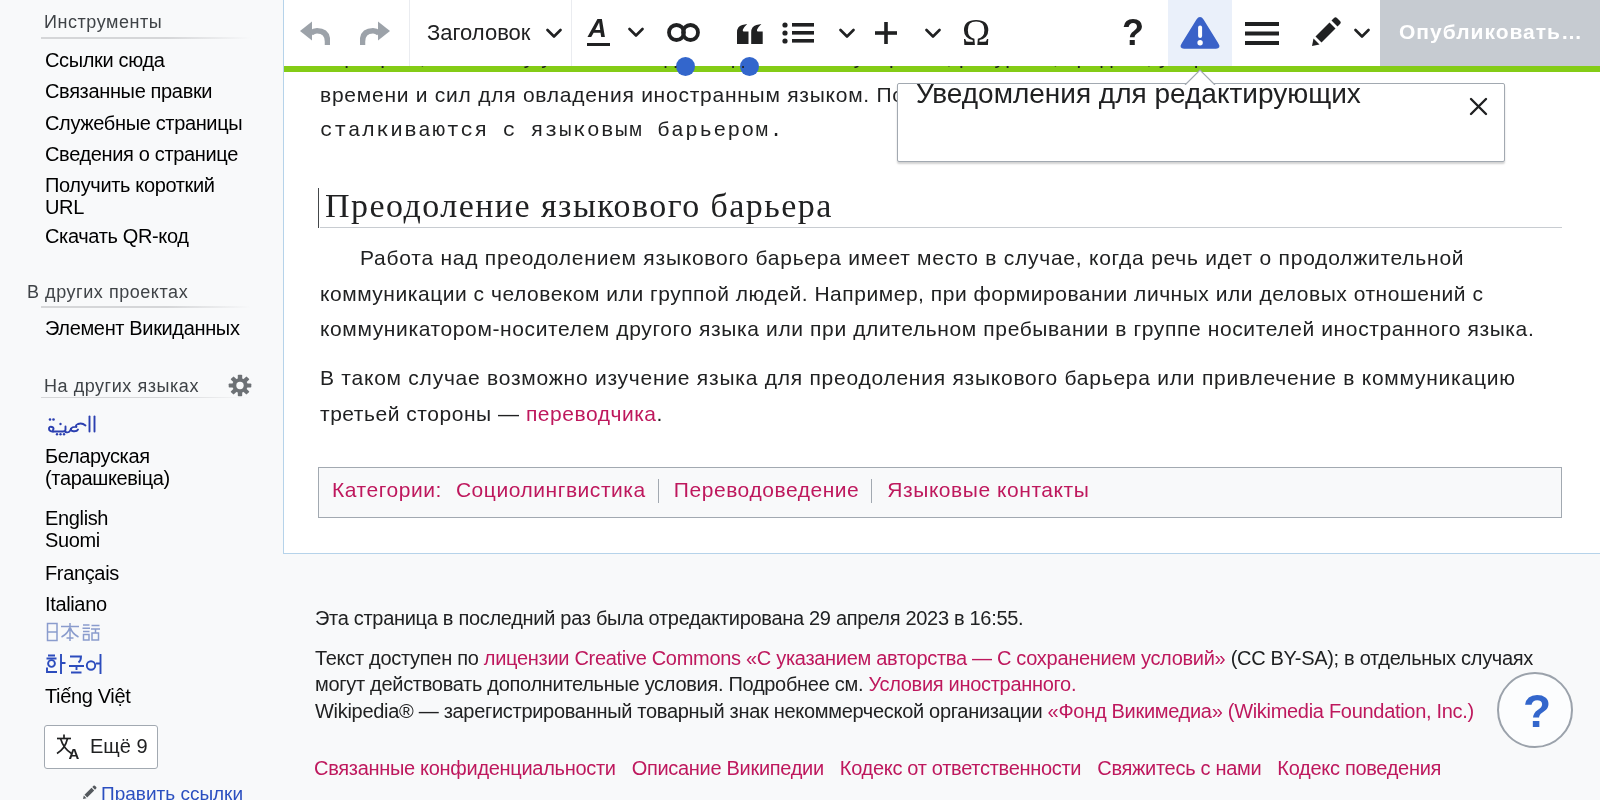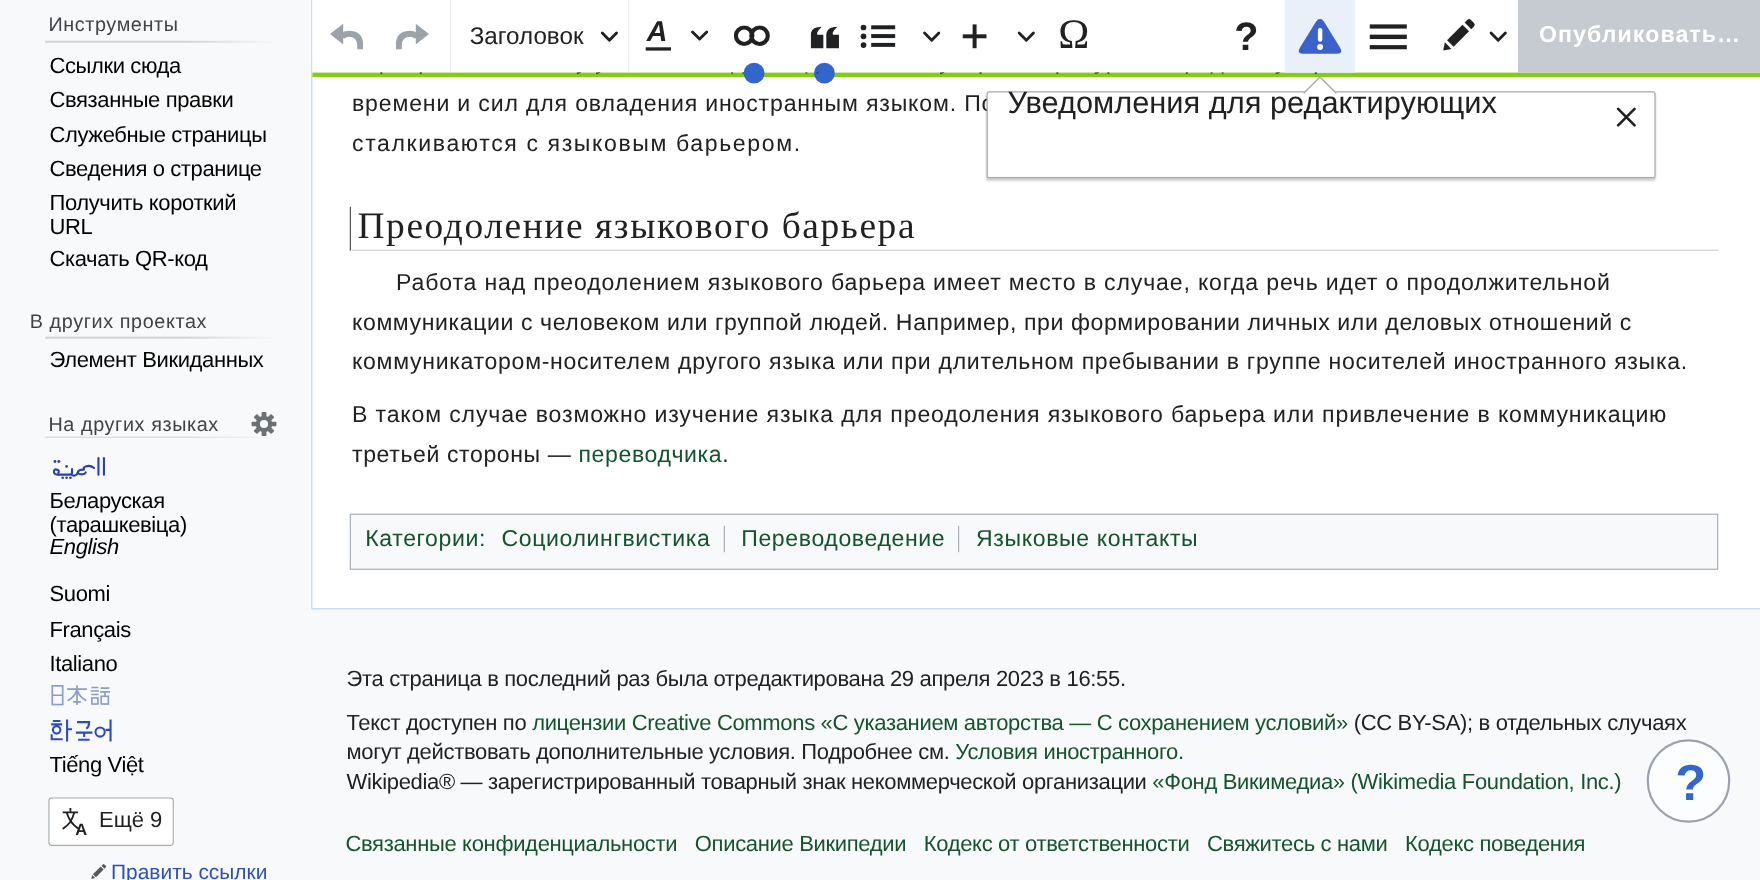--- a/index.html
+++ b/index.html
@@ -1,56 +1,56 @@
 <!DOCTYPE html>
 <html><head><meta charset="utf-8">
 <style>
   html,body{margin:0;padding:0;}
   body{width:1600px;height:800px;overflow:hidden;position:relative;
        background:#f8f9fa;font-family:"Liberation Sans",sans-serif;color:#202122;}
   .abs{position:absolute;white-space:nowrap;}
-  a{color:#14532d;text-decoration:none;}
+  a{color:#be185d;text-decoration:none;}
   .sb{font-size:20px;color:#000000;line-height:21.5px;letter-spacing:-0.35px;}
   .sbh{font-size:18px;color:#3f4347;letter-spacing:0.55px;}
   svg{display:block;}
   .catsep{display:inline-block;width:1px;height:24px;background:#a2a9b1;margin:0 15px 0 12px;vertical-align:-6px;}
   .fgap{display:inline-block;width:16px;}
 </style></head>
 <body>
 
 <div class="abs" style="left:283px;top:0;width:1317px;height:553px;background:#fff;border-left:1px solid #b6d3ea;box-sizing:border-box;"></div>
 <div class="abs" style="left:283px;top:553px;width:1317px;height:1px;background:#b6d3ea;"></div>
 
 <div id="content" style="position:absolute;left:0;top:0;font-size:21px;line-height:24px;">
 
   <div class="abs" style="left:320px;top:45.2px;letter-spacing:0.55px;">барьером, поскольку у многих людей недостаточно упорства, ресурсов, средств, уверенности и запаса</div>
   <div class="abs" style="left:320px;top:65.5px;width:1240px;height:4.5px;overflow:hidden;z-index:6;">
     <div style="position:absolute;left:0;top:-20.3px;white-space:nowrap;letter-spacing:0.55px;">барьером, поскольку у многих людей недостаточно упорства, ресурсов, средств, уверенности и запаса</div>
   </div>
   <div class="abs" style="left:320px;top:83.2px;letter-spacing:0.75px;">времени и сил для овладения иностранным языком. Поэтому люди, изучающие иностранный язык, нередко</div>
-  <div class="abs" style="left:320px;top:118.7px;letter-spacing:1.45px;">сталкиваются с языковым барьером.</div>
+  <div class="abs" style="left:320px;top:118.7px;letter-spacing:1.45px;font-family:Liberation Mono, monospace;">сталкиваются с языковым барьером.</div>
 
   <div class="abs" style="left:325px;top:187.3px;font-family:'Liberation Serif',serif;font-size:34px;line-height:38px;letter-spacing:1.45px;color:#202122;">Преодоление языкового барьера</div>
   <div class="abs" style="left:318px;top:188px;width:1.4px;height:40px;background:#44474a;"></div>
   <div class="abs" style="left:320px;top:227px;width:1242px;height:1px;background:#c8ccd1;"></div>
 
   <div class="abs" style="left:320px;top:245.7px;letter-spacing:0.76px;margin-left:40px;">Работа над преодолением языкового барьера имеет место в случае, когда речь идет о продолжительной</div>
   <div class="abs" style="left:320px;top:281.5px;letter-spacing:0.53px;">коммуникации с человеком или группой людей. Например, при формировании личных или деловых отношений с</div>
   <div class="abs" style="left:320px;top:317.2px;letter-spacing:0.62px;">коммуникатором-носителем другого языка или при длительном пребывании в группе носителей иностранного языка.</div>
 
   <div class="abs" style="left:320px;top:366.4px;letter-spacing:0.76px;">В таком случае возможно изучение языка для преодоления языкового барьера или привлечение в коммуникацию</div>
   <div class="abs" style="left:320px;top:401.7px;letter-spacing:0.53px;">третьей стороны — <a>переводчика</a>.</div>
 
   <div class="abs" style="left:318px;top:467px;width:1244px;height:51px;background:#f8f9fa;border:1px solid #a2a9b1;box-sizing:border-box;"></div>
   <div class="abs" style="left:332px;top:478.1px;font-size:21px;letter-spacing:0.55px;">
     <a>Категории:</a><span style="display:inline-block;width:14px;"></span><a>Социолингвистика</a><span class="catsep"></span><a>Переводоведение</a><span class="catsep"></span><a>Языковые контакты</a>
   </div>
 </div>
 
-<div class="abs" id="toolbar" style="left:284px;top:0;width:1316px;height:66px;background:#fff;border-bottom:4px solid #84cc16;box-sizing:content-box;">
+<div class="abs" id="toolbar" style="left:284px;top:0;width:1316px;height:66px;background:#fff;border-bottom:6px solid #84cc16;box-sizing:content-box;">
 
   <svg class="abs" style="left:16px;top:21px;" width="30" height="24" viewBox="0 0 30 24">
     <polygon points="0,10 12,0.5 12,19.5" fill="#9ca2a9"></polygon>
     <path d="M11 12.2 Q14 9.7 17 9.7 Q27.5 9.7 27.5 20.5 L27.5 24" fill="none" stroke="#9ca2a9" stroke-width="5.5"></path>
   </svg>
 
   <svg class="abs" style="left:76px;top:21px;" width="30" height="24" viewBox="0 0 30 24">
     <polygon points="30,10 18,0.5 18,19.5" fill="#9ca2a9"></polygon>
     <path d="M19 12.2 Q16 9.7 13 9.7 Q2.5 9.7 2.5 20.5 L2.5 24" fill="none" stroke="#9ca2a9" stroke-width="5.5"></path>
   </svg>
@@ -202,21 +202,21 @@
     <g fill="#2b3fb0">
       <circle cx="6" cy="7.5" r="1.3"></circle>
         <circle cx="9.5" cy="7.5" r="1.3"></circle>
       <circle cx="13" cy="22.3" r="1.2"></circle>
         <circle cx="16.5" cy="22.3" r="1.2"></circle>
         <circle cx="20" cy="22.3" r="1.2"></circle>
       <circle cx="16.5" cy="12" r="1.2"></circle>
     </g>
   </svg>
   <div class="abs sb" style="left:45px;top:446.3px;">Беларуская<br>(тарашкевіца)</div>
-  <div class="abs sb" style="left:45px;top:488px;font-style:italic;">English</div>
+  <div class="abs sb" style="left:45px;top:508px;">English</div>
   <div class="abs sb" style="left:45px;top:529.8px;">Suomi</div>
   <div class="abs sb" style="left:45px;top:563px;">Français</div>
   <div class="abs sb" style="left:45px;top:594px;">Italiano</div>
 
   <svg class="abs" style="left:46px;top:622px;" width="54" height="20" viewBox="0 0 54 20">
     <g stroke="#8a9ccd" stroke-width="1.5" fill="none">
       <rect x="1.5" y="1.5" width="9.5" height="17"></rect>
       <path d="M1.5 10 H11"></path>
       <path d="M15 4.5 H33 M24 1 V19 M23.5 6 Q22 11.5 15.5 15 M24.5 6 Q26 11.5 32.5 15 M20.5 16 H27.5"></path>
       <path d="M37 3 H43.5 M36.5 6.2 H44 M37 9.4 H43.5"></path>

